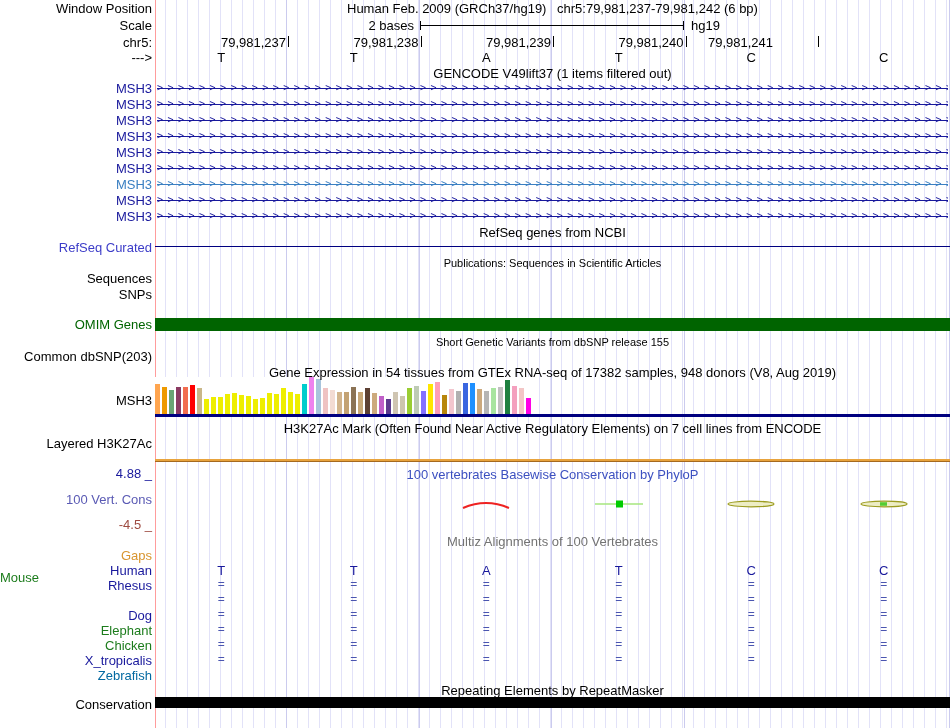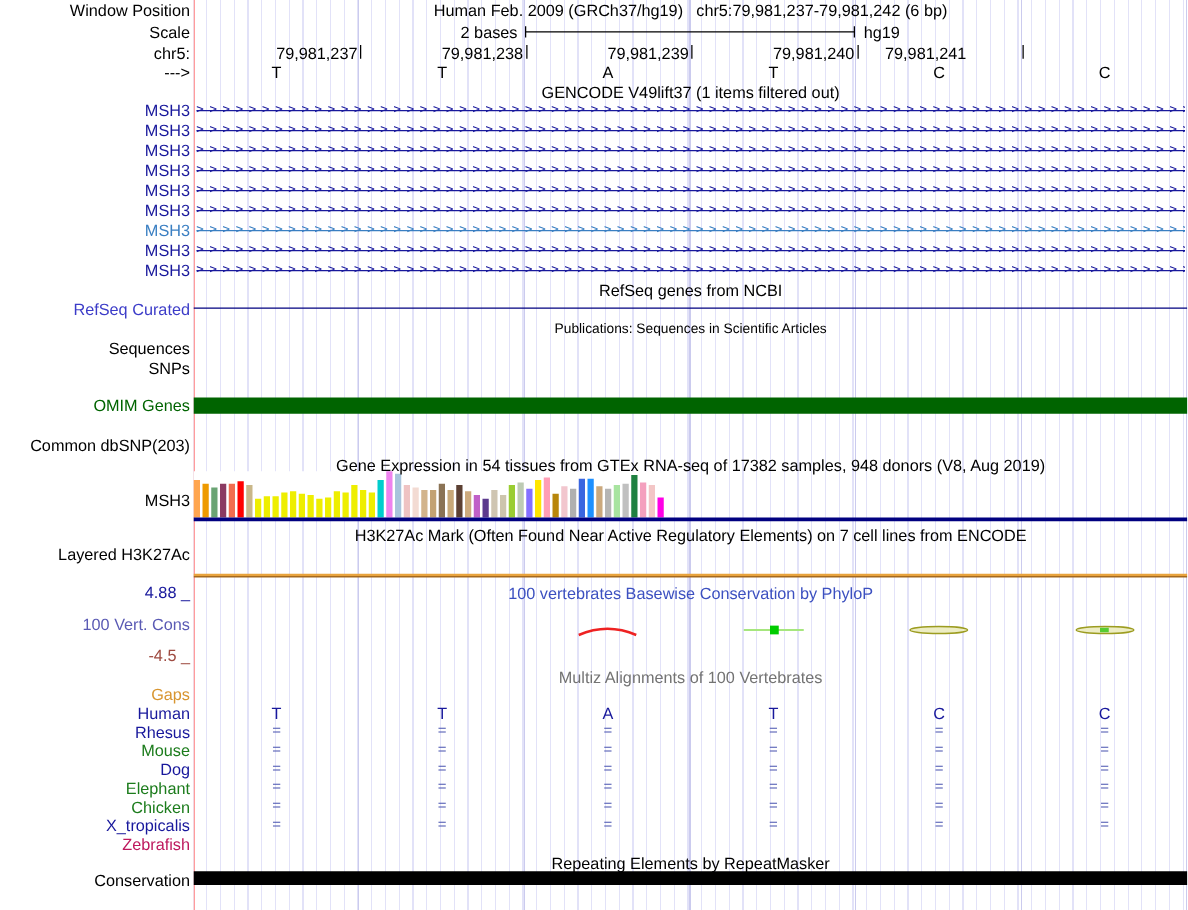--- a/index.html
+++ b/index.html
@@ -110,20 +110,21 @@
   <div class="lbl" style="top:240px;color:#3C3CC8">RefSeq Curated</div>
   <div class="abs" style="left:155px;top:246px;width:795px;height:1px;background:#000080"></div>
 
   <div class="title small" style="top:257px">Publications: Sequences in Scientific Articles</div>
   <div class="lbl" style="top:271px">Sequences</div>
   <div class="lbl" style="top:287px">SNPs</div>
 
   <div class="lbl" style="top:317px;color:#006400">OMIM Genes</div>
   <div class="abs" style="left:155px;top:318px;width:795px;height:13px;background:#006400"></div>
 
+  <div class="title small" style="top:336px">Short Genetic Variants from dbSNP release 155</div>
   <div class="lbl" style="top:349px">Common dbSNP(203)</div>
 
   <div class="title" style="top:365px">Gene Expression in 54 tissues from GTEx RNA-seq of 17382 samples, 948 donors (V8, Aug 2019)</div>
   <div class="lbl" style="top:393px">MSH3</div>
   <div class="abs" style="left:155px;top:377px;width:383px;height:37px;background:#fff"></div>
   <div id="gtex-bars">
       <div style="position: absolute; left: 155px; top: 384px; width: 5px; height: 30px; background: rgb(255, 165, 79); z-index: 2;"></div>
       <div style="position: absolute; left: 162px; top: 387px; width: 5px; height: 27px; background: rgb(238, 154, 0); z-index: 2;"></div>
       <div style="position: absolute; left: 169px; top: 390px; width: 5px; height: 24px; background: rgb(106, 164, 116); z-index: 2;"></div>
       <div style="position: absolute; left: 176px; top: 387px; width: 5px; height: 27px; background: rgb(139, 58, 98); z-index: 2;"></div>
@@ -215,21 +216,21 @@
       <div style="position: absolute; left: 608.75px; top: 563px; width: 20px; text-align: center; color: rgb(24, 24, 156); z-index: 2;">T</div>
       <div style="position: absolute; left: 741.25px; top: 563px; width: 20px; text-align: center; color: rgb(24, 24, 156); z-index: 2;">C</div>
       <div style="position: absolute; left: 873.75px; top: 563px; width: 20px; text-align: center; color: rgb(24, 24, 156); z-index: 2;">C</div>
       <div style="position: absolute; left: 0px; top: 578px; width: 152px; text-align: right; color: rgb(24, 24, 156); z-index: 3;">Rhesus</div>
       <div style="position: absolute; left: 211.25px; top: 577px; width: 20px; text-align: center; color: rgb(74, 85, 176); font-size: 12px; z-index: 2;">=</div>
       <div style="position: absolute; left: 343.75px; top: 577px; width: 20px; text-align: center; color: rgb(74, 85, 176); font-size: 12px; z-index: 2;">=</div>
       <div style="position: absolute; left: 476.25px; top: 577px; width: 20px; text-align: center; color: rgb(74, 85, 176); font-size: 12px; z-index: 2;">=</div>
       <div style="position: absolute; left: 608.75px; top: 577px; width: 20px; text-align: center; color: rgb(74, 85, 176); font-size: 12px; z-index: 2;">=</div>
       <div style="position: absolute; left: 741.25px; top: 577px; width: 20px; text-align: center; color: rgb(74, 85, 176); font-size: 12px; z-index: 2;">=</div>
       <div style="position: absolute; left: 873.75px; top: 577px; width: 20px; text-align: center; color: rgb(74, 85, 176); font-size: 12px; z-index: 2;">=</div>
-      <div style="position: absolute; left: 0px; top: 593px; width: 152px; text-align: right; color: rgb(28, 124, 28); z-index: 3;">Mouse</div>
+      <div style="position: absolute; left: 0px; top: 570px; width: 152px; color: rgb(28, 124, 28); z-index: 3;">Mouse</div>
       <div style="position: absolute; left: 211.25px; top: 592px; width: 20px; text-align: center; color: rgb(74, 85, 176); font-size: 12px; z-index: 2;">=</div>
       <div style="position: absolute; left: 343.75px; top: 592px; width: 20px; text-align: center; color: rgb(74, 85, 176); font-size: 12px; z-index: 2;">=</div>
       <div style="position: absolute; left: 476.25px; top: 592px; width: 20px; text-align: center; color: rgb(74, 85, 176); font-size: 12px; z-index: 2;">=</div>
       <div style="position: absolute; left: 608.75px; top: 592px; width: 20px; text-align: center; color: rgb(74, 85, 176); font-size: 12px; z-index: 2;">=</div>
       <div style="position: absolute; left: 741.25px; top: 592px; width: 20px; text-align: center; color: rgb(74, 85, 176); font-size: 12px; z-index: 2;">=</div>
       <div style="position: absolute; left: 873.75px; top: 592px; width: 20px; text-align: center; color: rgb(74, 85, 176); font-size: 12px; z-index: 2;">=</div>
       <div style="position: absolute; left: 0px; top: 608px; width: 152px; text-align: right; color: rgb(24, 24, 156); z-index: 3;">Dog</div>
       <div style="position: absolute; left: 211.25px; top: 607px; width: 20px; text-align: center; color: rgb(74, 85, 176); font-size: 12px; z-index: 2;">=</div>
       <div style="position: absolute; left: 343.75px; top: 607px; width: 20px; text-align: center; color: rgb(74, 85, 176); font-size: 12px; z-index: 2;">=</div>
       <div style="position: absolute; left: 476.25px; top: 607px; width: 20px; text-align: center; color: rgb(74, 85, 176); font-size: 12px; z-index: 2;">=</div>
@@ -250,19 +251,19 @@
       <div style="position: absolute; left: 608.75px; top: 637px; width: 20px; text-align: center; color: rgb(74, 85, 176); font-size: 12px; z-index: 2;">=</div>
       <div style="position: absolute; left: 741.25px; top: 637px; width: 20px; text-align: center; color: rgb(74, 85, 176); font-size: 12px; z-index: 2;">=</div>
       <div style="position: absolute; left: 873.75px; top: 637px; width: 20px; text-align: center; color: rgb(74, 85, 176); font-size: 12px; z-index: 2;">=</div>
       <div style="position: absolute; left: 0px; top: 653px; width: 152px; text-align: right; color: rgb(24, 24, 156); z-index: 3;">X_tropicalis</div>
       <div style="position: absolute; left: 211.25px; top: 652px; width: 20px; text-align: center; color: rgb(74, 85, 176); font-size: 12px; z-index: 2;">=</div>
       <div style="position: absolute; left: 343.75px; top: 652px; width: 20px; text-align: center; color: rgb(74, 85, 176); font-size: 12px; z-index: 2;">=</div>
       <div style="position: absolute; left: 476.25px; top: 652px; width: 20px; text-align: center; color: rgb(74, 85, 176); font-size: 12px; z-index: 2;">=</div>
       <div style="position: absolute; left: 608.75px; top: 652px; width: 20px; text-align: center; color: rgb(74, 85, 176); font-size: 12px; z-index: 2;">=</div>
       <div style="position: absolute; left: 741.25px; top: 652px; width: 20px; text-align: center; color: rgb(74, 85, 176); font-size: 12px; z-index: 2;">=</div>
       <div style="position: absolute; left: 873.75px; top: 652px; width: 20px; text-align: center; color: rgb(74, 85, 176); font-size: 12px; z-index: 2;">=</div>
-      <div style="position: absolute; left: 0px; top: 668px; width: 152px; text-align: right; color: #be185d; z-index: 3;">Zebrafish</div>
+      <div style="position: absolute; left: 0px; top: 668px; width: 152px; text-align: right; color: #0369a1; z-index: 3;">Zebrafish</div>
     </div>
 
   <div class="title" style="top:683px">Repeating Elements by RepeatMasker</div>
   <div class="lbl" style="top:697px">Conservation</div>
   <div class="abs" style="left:155px;top:697px;width:795px;height:11px;background:#000"></div>
 </div>
 
 </body></html>

